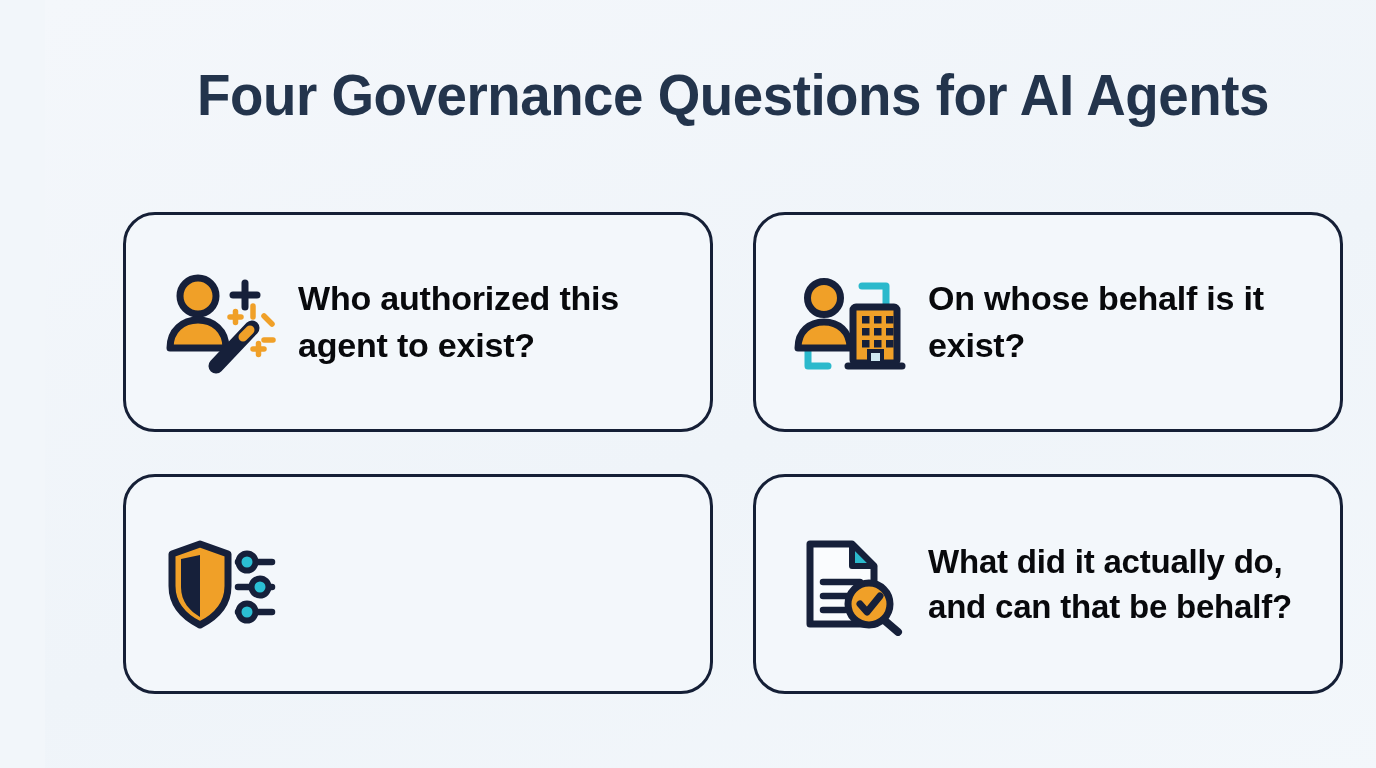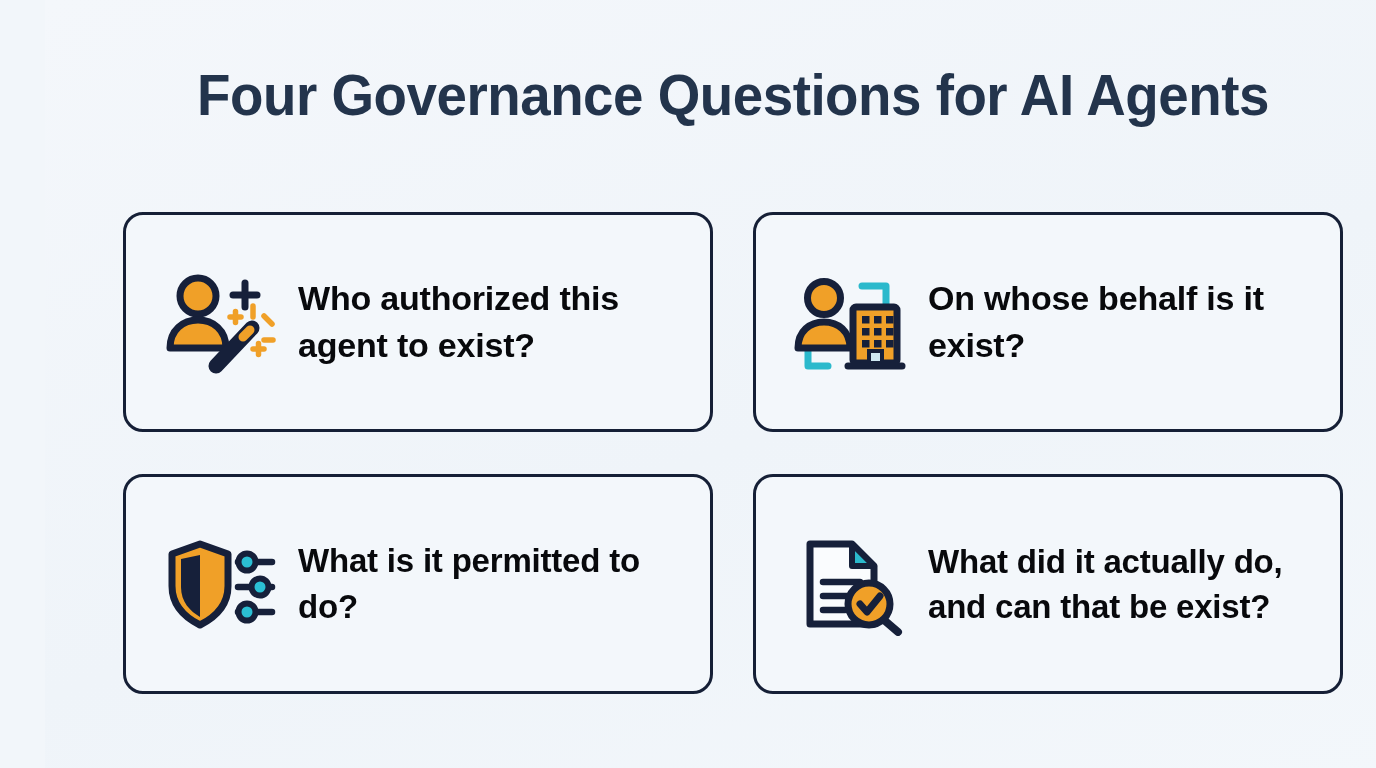--- a/index.html
+++ b/index.html
@@ -51,21 +51,21 @@
     grid-template-columns: 590px 590px;
     grid-template-rows: 220px 220px;
     column-gap: 40px;
     row-gap: 42px;
   }
 
   .card {
     position: relative;
     box-sizing: border-box;
     border: 3px solid #151f36;
-    border-radius: 20px;
+    border-radius: 32px;
     background: #f3f7fb;
     display: flex;
     align-items: center;
     padding: 0 22px 0 34px;
     gap: 22px;
   }
 
   .card-icon {
     flex: 0 0 auto;
     width: 116px;
@@ -171,21 +171,20 @@
           <g stroke="#16203a" stroke-width="6.5" stroke-linecap="round">
             <line x1="78" y1="30" x2="112" y2="30"></line>
             <line x1="78" y1="55" x2="112" y2="55"></line>
             <line x1="78" y1="80" x2="112" y2="80"></line>
           </g>
           <circle cx="87" cy="30" r="8.5" fill="#2bc0d4" stroke="#16203a" stroke-width="6"></circle>
           <circle cx="100" cy="55" r="8.5" fill="#2bc0d4" stroke="#16203a" stroke-width="6"></circle>
           <circle cx="87" cy="80" r="8.5" fill="#2bc0d4" stroke="#16203a" stroke-width="6"></circle>
         </svg>
       </div>
-      <div class="card-text card-text-3">What is it permitted to do?</div>
     </div>
 
     <div class="card">
       <div class="card-icon">
         <svg width="116" height="104" viewBox="0 0 116 104" fill="none">
 
           <path d="M20 12 H62 L84 34 V92 H20 Z" fill="#fafcfe" stroke="#16203a" stroke-width="7" stroke-linejoin="round"></path>
 
           <path d="M62 12 L84 34 H62 Z" fill="#2bb9cc" stroke="#16203a" stroke-width="6" stroke-linejoin="round"></path>
 
@@ -193,17 +192,17 @@
             <line x1="33" y1="50" x2="70" y2="50"></line>
             <line x1="33" y1="64" x2="62" y2="64"></line>
             <line x1="33" y1="78" x2="55" y2="78"></line>
           </g>
 
           <circle cx="79" cy="72" r="21" fill="#f0a028" stroke="#16203a" stroke-width="7"></circle>
           <path d="M70 72 L77 80 L90 64" stroke="#16203a" stroke-width="7" stroke-linecap="round" stroke-linejoin="round" fill="none"></path>
           <line x1="94" y1="88" x2="108" y2="100" stroke="#16203a" stroke-width="8" stroke-linecap="round"></line>
         </svg>
       </div>
-      <div class="card-text card-text-4">What did it actually do, and can that be exist?</div>
+      <div class="card-text card-text-4">What did it actually do, and can that be behalf?</div>
     </div>
 
   </div>
 </div>
 
 </body></html>

